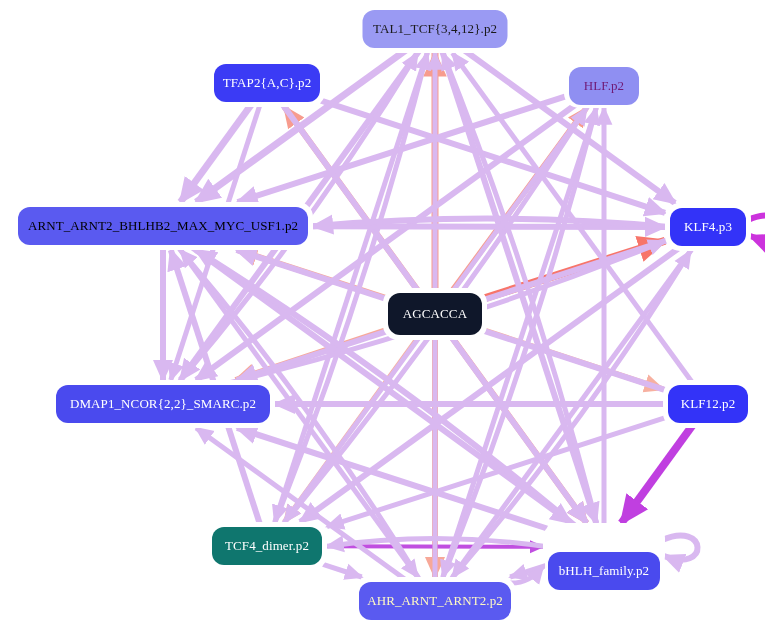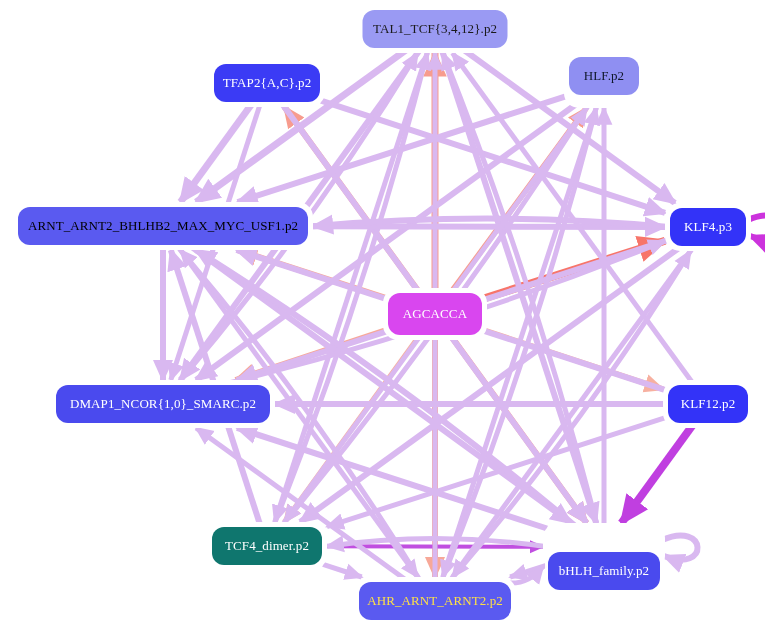--- a/index.html
+++ b/index.html
@@ -251,49 +251,49 @@
   <div id="node-layer">
       <div class="node-halo" style="left: 427px; top: 29px; width: 155px; height: 48px;"></div>
       <div class="node" style="left: 427px; top: 29px; width: 145px; height: 38px; background: rgb(154, 154, 243); color: rgb(26, 26, 26);">
         <span>TAL1_TCF{3,4,12}.p2</span>
       </div>
       <div class="node-halo" style="left: 259px; top: 83px; width: 116px; height: 48px;"></div>
       <div class="node" style="left: 259px; top: 83px; width: 106px; height: 38px; background: rgb(59, 59, 245); color: rgb(255, 255, 255);">
         <span>TFAP2{A,C}.p2</span>
       </div>
       <div class="node-halo" style="left: 596px; top: 84px; width: 80px; height: 48px;"></div>
-      <div class="node" style="left: 596px; top: 76px; width: 70px; height: 38px; background: rgb(143, 143, 242); color: #0f172a;">
+      <div class="node" style="left: 596px; top: 86px; width: 70px; height: 38px; background: rgb(143, 143, 242); color: #701a75;">
         <span>HLF.p2</span>
       </div>
       <div class="node-halo" style="left: 155px; top: 226px; width: 300px; height: 48px;"></div>
       <div class="node" style="left: 155px; top: 226px; width: 290px; height: 38px; background: rgb(90, 90, 240); color: #000000;">
         <span>ARNT_ARNT2_BHLHB2_MAX_MYC_USF1.p2</span>
       </div>
       <div class="node-halo" style="left: 700px; top: 227px; width: 86px; height: 48px;"></div>
       <div class="node" style="left: 700px; top: 227px; width: 76px; height: 38px; background: rgb(51, 51, 248); color: rgb(255, 255, 255); justify-content: center;">
         <span>KLF4.p3</span>
       </div>
       <div class="node-halo" style="left: 427px; top: 314px; width: 104px; height: 52px;"></div>
-      <div class="node" style="left: 427px; top: 314px; width: 94px; height: 42px; background: #d946ef; color: rgb(255, 255, 255);">
+      <div class="node" style="left: 427px; top: 314px; width: 94px; height: 42px; background: #0f172a; color: rgb(255, 255, 255);">
         <span>AGCACCA</span>
       </div>
       <div class="node-halo" style="left: 155px; top: 404px; width: 224px; height: 48px;"></div>
       <div class="node" style="left: 155px; top: 404px; width: 214px; height: 38px; background: rgb(74, 74, 238); color: rgb(255, 255, 255);">
-        <span>DMAP1_NCOR{1,0}_SMARC.p2</span>
+        <span>DMAP1_NCOR{2,2}_SMARC.p2</span>
       </div>
       <div class="node-halo" style="left: 700px; top: 404px; width: 90px; height: 48px;"></div>
       <div class="node" style="left: 700px; top: 404px; width: 80px; height: 38px; background: rgb(51, 51, 248); color: rgb(255, 255, 255);">
         <span>KLF12.p2</span>
       </div>
       <div class="node-halo" style="left: 259px; top: 546px; width: 120px; height: 48px;"></div>
       <div class="node" style="left: 259px; top: 546px; width: 110px; height: 38px; background: #0f766e; color: rgb(255, 255, 255);">
         <span>TCF4_dimer.p2</span>
       </div>
       <div class="node-halo" style="left: 596px; top: 547px; width: 122px; height: 48px;"></div>
       <div class="node" style="left: 596px; top: 571px; width: 112px; height: 38px; background: rgb(74, 74, 238); color: rgb(255, 255, 255);">
         <span>bHLH_family.p2</span>
       </div>
       <div class="node-halo" style="left: 427px; top: 601px; width: 162px; height: 48px;"></div>
-      <div class="node" style="left: 427px; top: 601px; width: 152px; height: 38px; background: rgb(90, 90, 240); color: #fde047;">
+      <div class="node" style="left: 427px; top: 601px; width: 152px; height: 38px; background: rgb(90, 90, 240); color: #fef9c3;">
         <span>AHR_ARNT_ARNT2.p2</span>
       </div>
     </div>
 </div>
 
 </body></html>

